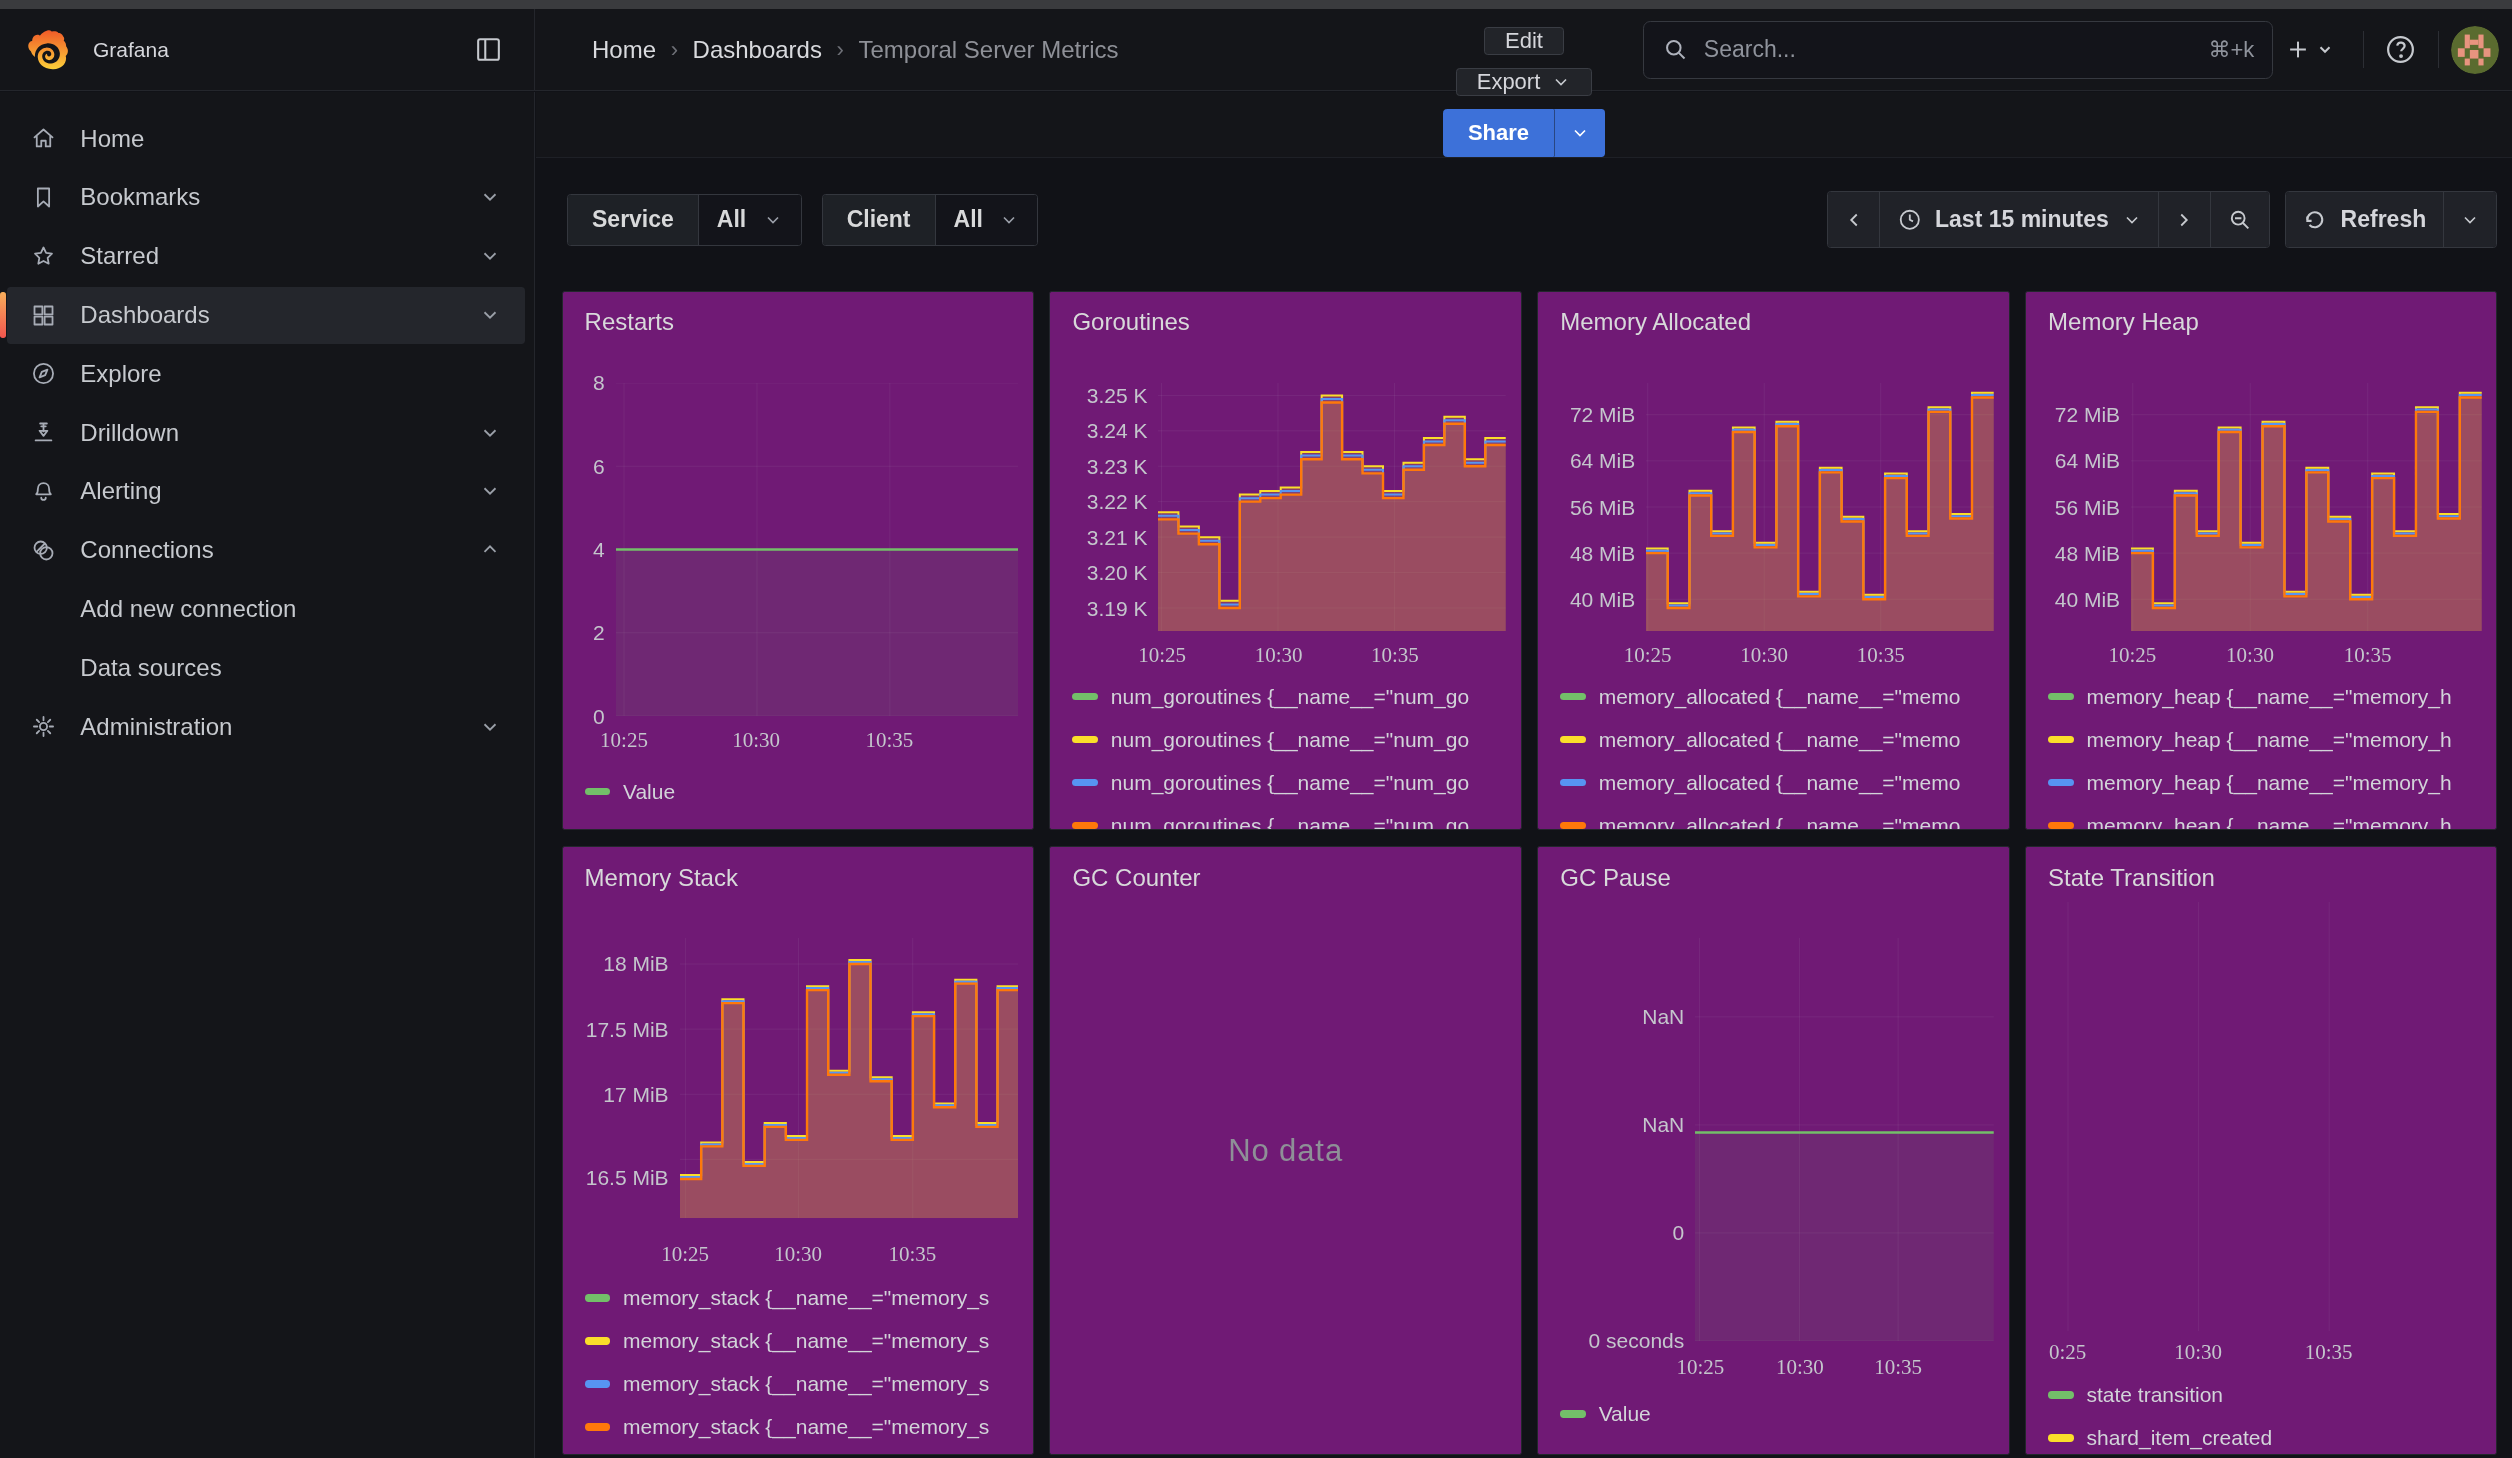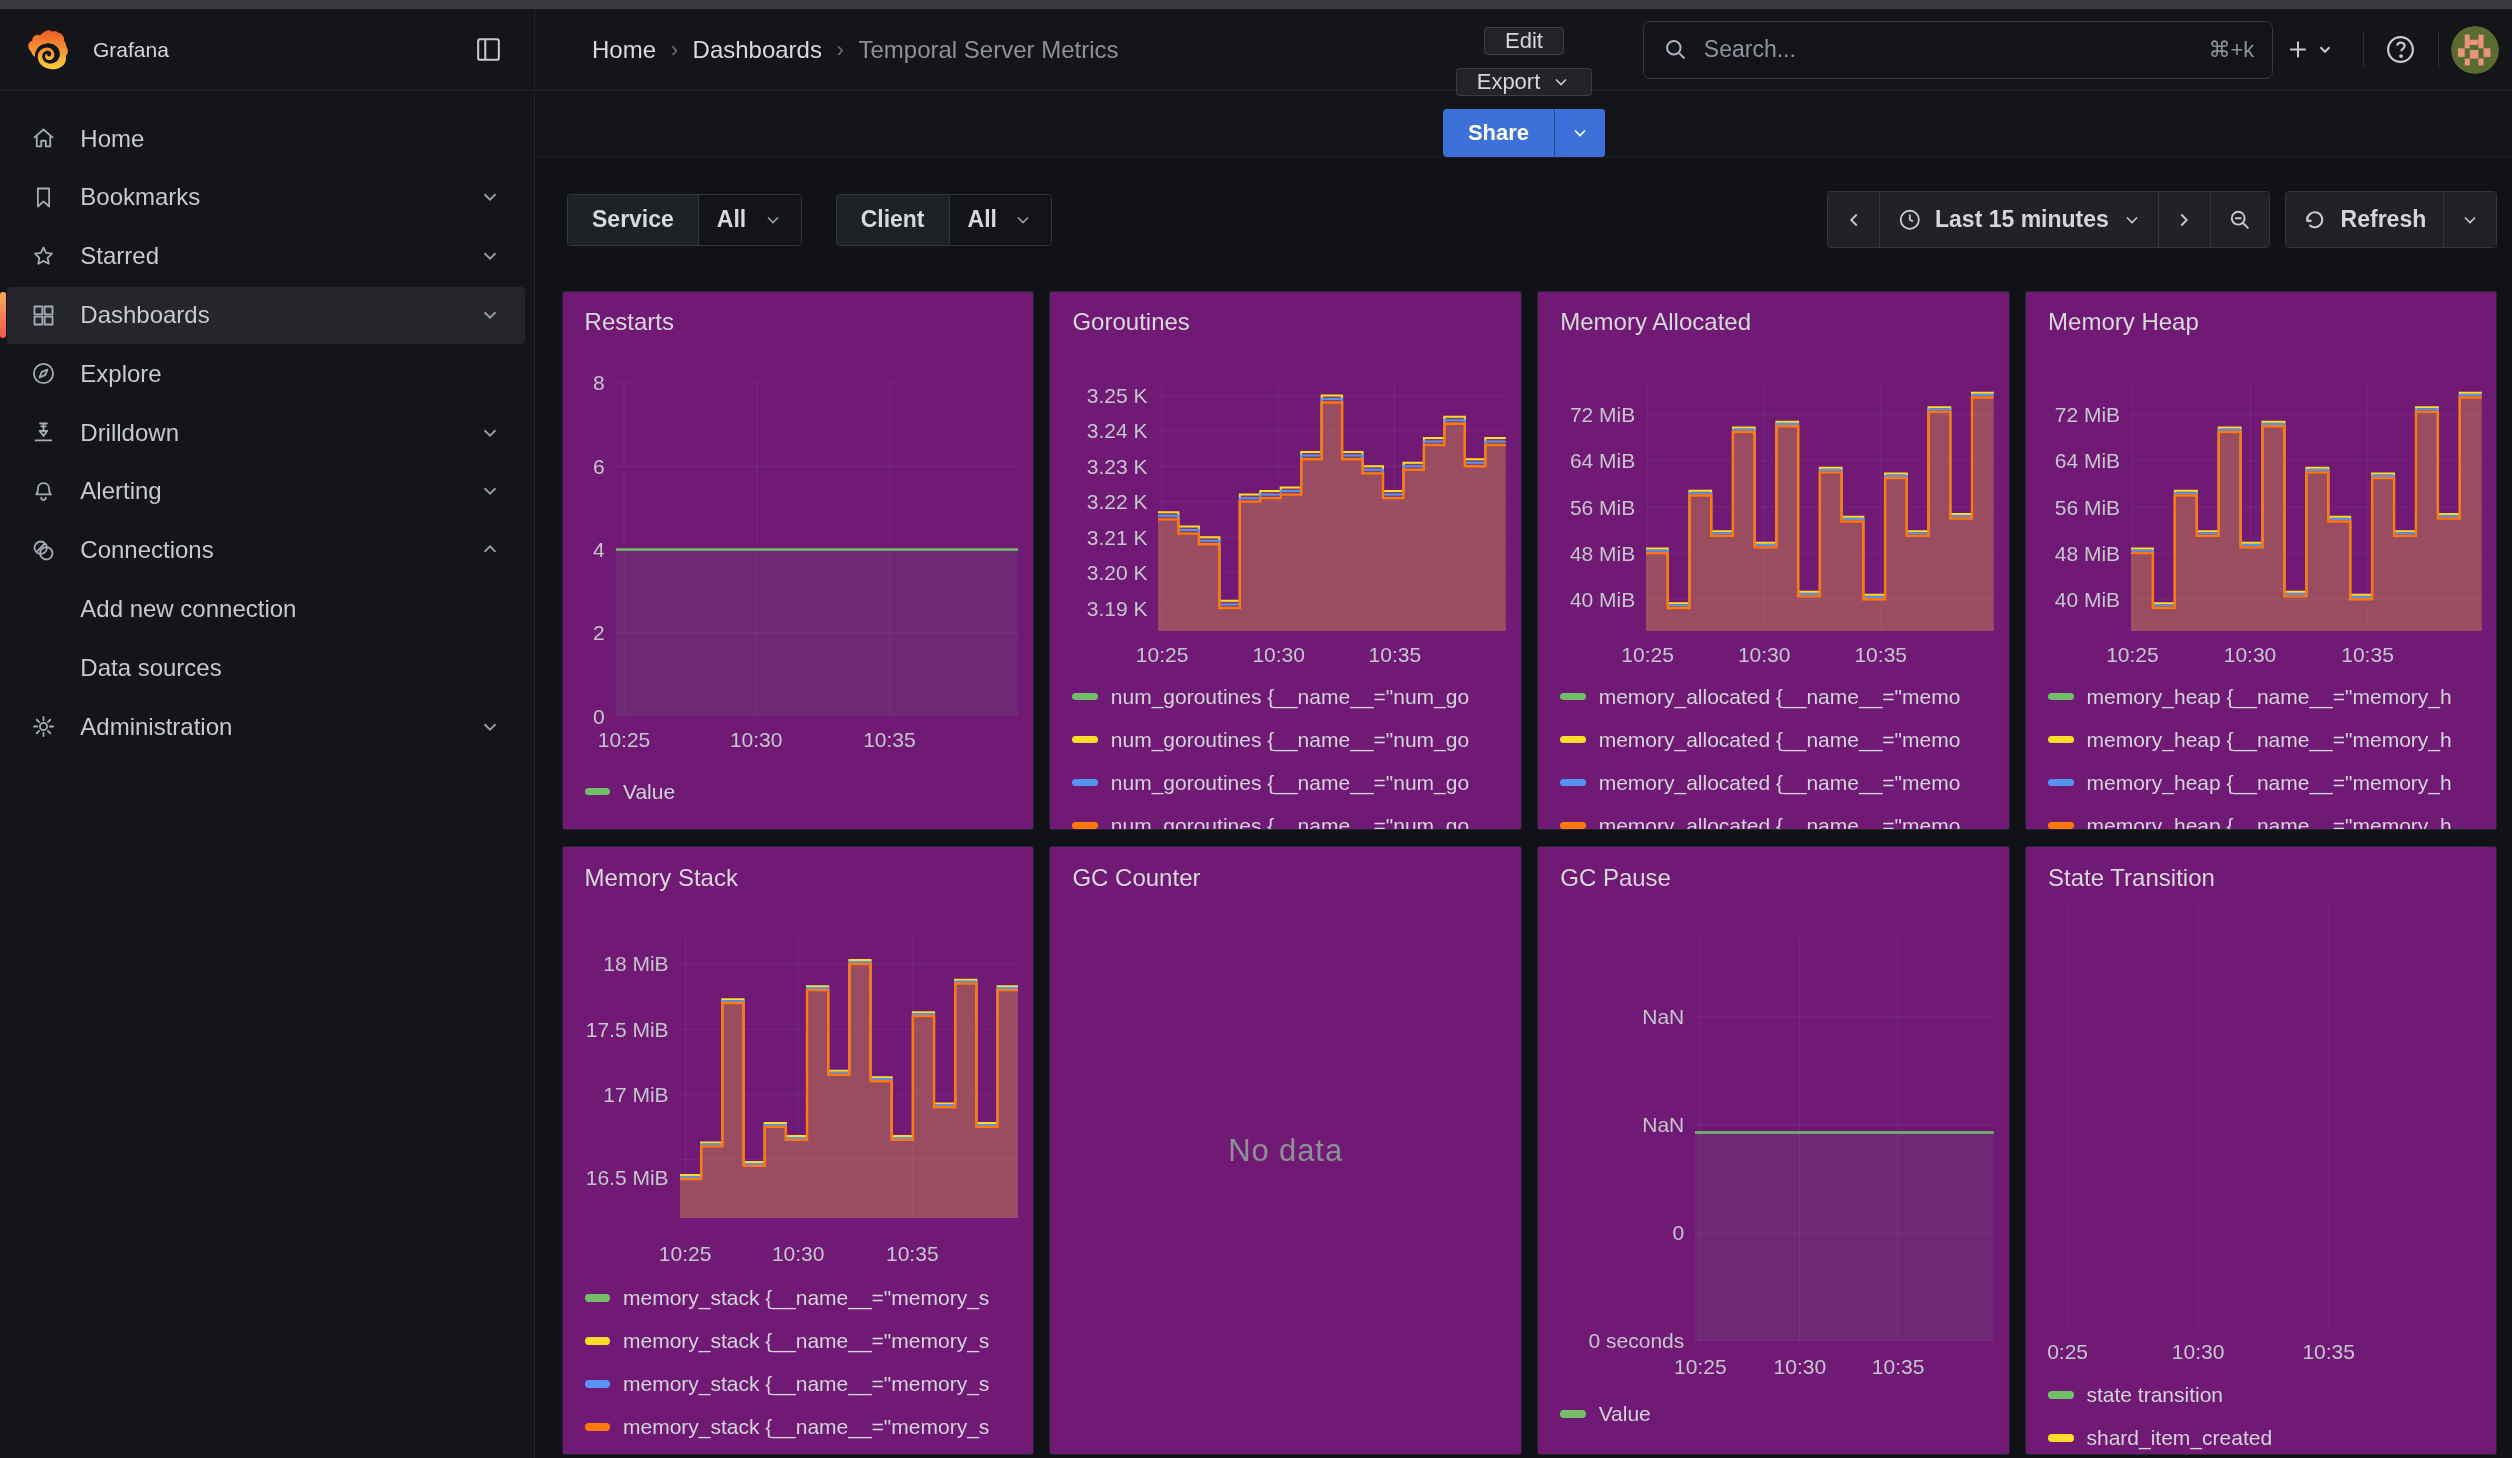--- a/index.html
+++ b/index.html
@@ -50,21 +50,21 @@
   .btn-primary { background:#3D71D9; border-color:#3D71D9; color:#FFFFFF; font-weight:bold; padding:0 24px; }
   .btn-primary-chev { background:#3D71D9; border:0.9px solid #3D71D9; border-left:0.9px solid rgba(17,18,23,.45);
     border-radius:0 3.7px 3.7px 0; height:48px; width:51px; display:flex; align-items:center;
     justify-content:center; color:#fff; cursor:pointer; }
   .share-group { display:flex; }
   .share-group .btn-primary { border-radius:3.7px 0 0 3.7px; }
   .v-divider { width:0.9px; height:40px; background:#2C2E34; margin:0 5.5px; }
 
   .variables-row { margin:33px 14.6px 0 31px; height:57px; display:flex; align-items:center; }
   .var-dd { display:flex; height:52px; border:0.9px solid #34373E; border-radius:3.7px;
-    overflow:hidden; margin-right:34px; cursor:pointer; }
+    overflow:hidden; margin-right:20px; cursor:pointer; }
   .var-dd .var-label { background:#1E2126; padding:0 24px; display:flex; align-items:center;
     font-size:23px; font-weight:bold; color:#D8D9DA; border-right:0.9px solid #34373E; }
   .var-dd .var-value { background:#13141A; padding:0 18px; display:flex; align-items:center;
     gap:16.4px; font-size:23px; font-weight:bold; color:#D8D9DA; }
   .time-controls { margin-left:auto; display:flex; align-items:center; gap:14.6px; }
   .seg-group { display:flex; border:0.9px solid #34373E; border-radius:3.7px; overflow:hidden; }
   .seg { height:55px; background:#202228; display:flex; align-items:center; gap:12.8px;
     padding:0 16.4px; font-size:23px; color:#D5D6DB; cursor:pointer; }
   .seg + .seg { border-left:0.9px solid #34373E; }
   .seg.bold { font-weight:bold; }
@@ -72,21 +72,21 @@
   
   .panel-grid { margin:43px 14.6px 0 25.6px; display:grid; grid-template-columns:repeat(4,1fr);
     grid-template-rows:539px 609px; gap:16.4px 15.5px; }
   .panel { position:relative; background:#701a75; border:0.9px solid #23262C; border-radius:2.7px;
     overflow:hidden; }
   .panel-title { position:absolute; top:16.4px; left:22px; font-size:24px; font-weight:500;
     color:#D8D9DA; cursor:pointer; }
   .plot-area { position:absolute; }
   .plot-area svg { position:absolute; inset:0; width:100%; height:100%; }
   .ytick { position:absolute; font-size:21px; color:#C4C6CC; text-align:right; transform:translateY(-50%); }
-  .xtick { position:absolute; font-size:21px; color:#C4C6CC; transform:translateX(-50%); white-space:nowrap; }
+  .xtick { position:absolute; font-size:21px; color:#C4C6CC; transform:translateX(-50%); white-space:nowrap;font-family:Liberation Serif, serif; }
   .legend { position:absolute; left:22px; right:9px; bottom:0; top:auto; overflow:hidden; }
   .legend-row { position:absolute; left:0; display:flex; align-items:center; gap:12.8px;
     height:27px; cursor:pointer; white-space:nowrap; overflow:hidden; right:0; }
   .legend-swatch { width:25.6px; height:7.3px; border-radius:3.7px; flex:0 0 25.6px; }
   .legend-label { font-size:21px; color:#D2D4D9; }
   .no-data { position:absolute; inset:0; display:flex; align-items:center; justify-content:center;
     font-size:31px; color:#8E9097; letter-spacing:0.9px; }
 </style>
 </head>
 <body>

